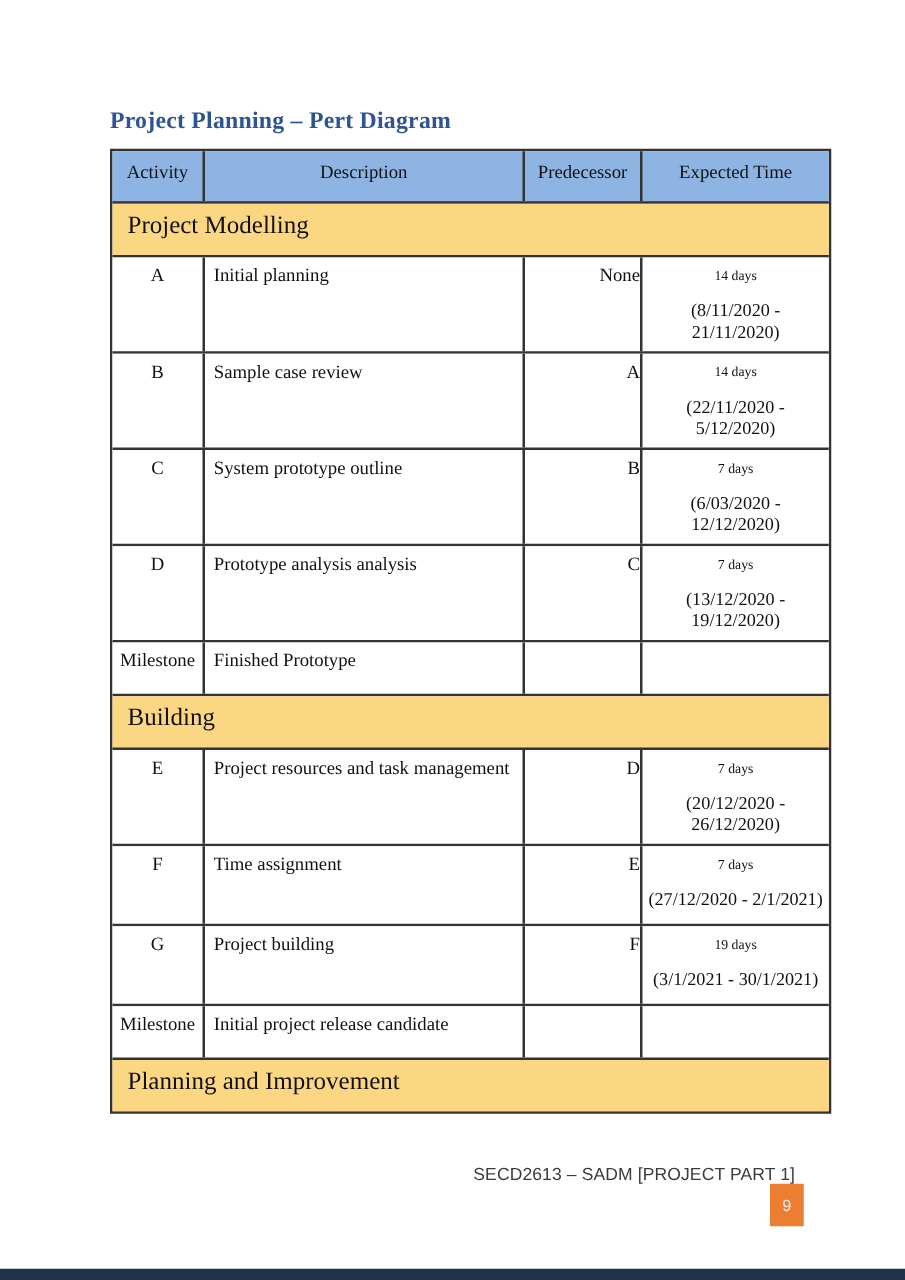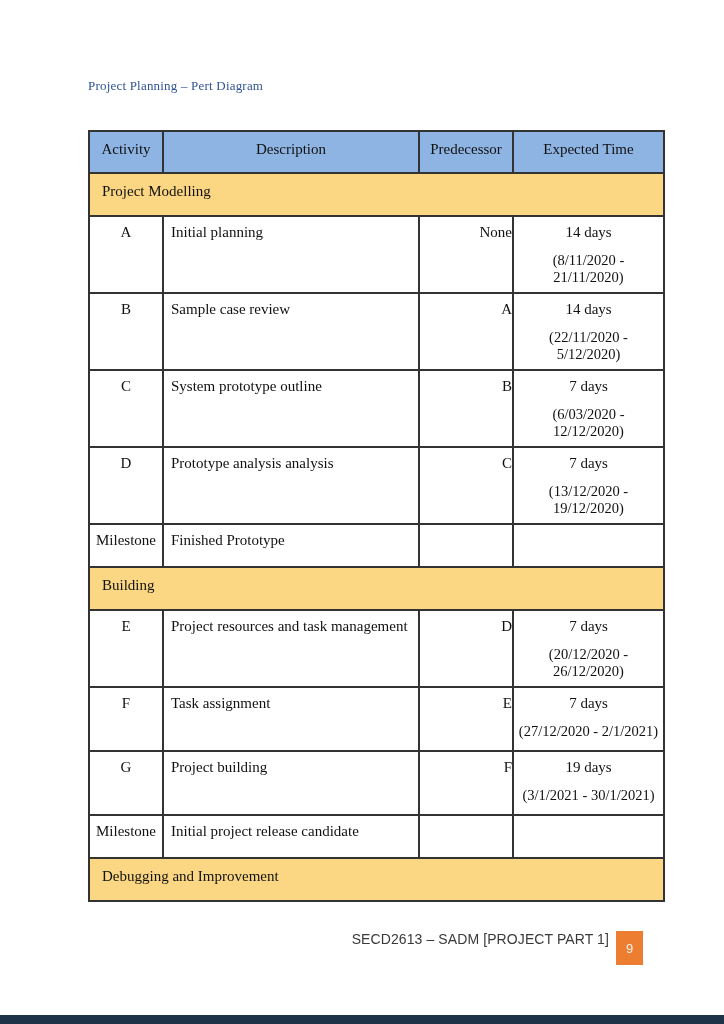--- a/index.html
+++ b/index.html
@@ -17,31 +17,31 @@
     width: 724px;
     height: 1024px;
     background: #ffffff;
     font-family: "Liberation Serif", serif;
     color: #111111;
     overflow: hidden;
   }
   .doc-title {
     position: absolute;
     left: 88px;
-    top: 75px;
-    font-size: 13px;
+    top: 86px;
+    font-size: 19px;
     line-height: 22px;
     color: var(--title-color);
-    font-weight: 400;
+    font-weight: 700;
     letter-spacing: 0.2px;
   }
   .pert-table {
     position: absolute;
     left: 88px;
-    top: 130px;
+    top: 119px;
     width: 577px;
     border: 2px solid var(--border-color);
     background: #ffffff;
   }
   .t-header {
     display: grid;
     grid-template-columns: 74px 256px 94px 1fr;
     background: var(--header-fill);
     height: 42px;
     border-bottom: 2px solid var(--border-color);
@@ -51,21 +51,21 @@
     text-align: center;
     font-size: 15px;
     line-height: 17px;
     border-right: 2px solid var(--border-color);
   }
   .t-header .h-cell:last-child { border-right: none; }
   .section-row {
     background: var(--section-fill);
     height: 43px;
     padding: 9px 0 0 12px;
-    font-size: 15px;
+    font-size: 20px;
     line-height: 17px;
     border-bottom: 2px solid var(--border-color);
   }
   .t-body > .section-row:last-child { border-bottom: none; height: 41px; }
   .data-row {
     display: grid;
     grid-template-columns: 74px 256px 94px 1fr;
     border-bottom: 2px solid var(--border-color);
     background: #ffffff;
     min-height: 43px;
@@ -76,30 +76,31 @@
     padding-bottom: 6px;
     font-size: 15px;
     line-height: 17px;
     border-right: 2px solid var(--border-color);
   }
   .cell:last-child { border-right: none; }
   .c-activity { text-align: center; }
   .c-desc { padding-left: 7px; padding-right: 6px; text-align: left; }
   .c-pred { text-align: right; }
   .c-time { text-align: center; padding-left: 1px; padding-right: 1px; }
-  .duration { font-size: 15px; line-height: 17px; }
+  .duration { font-size: 11px; line-height: 17px; }
   .dates { margin-top: 11px; }
   .date-line { font-size: 14.5px; line-height: 17px; white-space: nowrap; }
   .footer {
     position: absolute;
     top: 931px;
     right: 81px;
     display: flex;
-    align-items: flex-start;
+    align-items: flex-end;
     font-family: "Liberation Sans", sans-serif;
+    flex-direction: column;
   }
   .footer-text {
     font-size: 14px;
     color: #3a3a3a;
     margin-right: 7px;
     letter-spacing: 0.1px;
   }
   .page-number-box {
     width: 27px;
     height: 34px;
@@ -197,21 +198,21 @@
           <div class="cell c-time">
             <div class="duration">7 days</div>
             <div class="dates">
               <div class="date-line">(20/12/2020 -</div>
               <div class="date-line">26/12/2020)</div>
             </div>
           </div>
         </div>
         <div class="data-row has-dates">
           <div class="cell c-activity"><span>F</span></div>
-          <div class="cell c-desc"><span>Task assignment</span></div>
+          <div class="cell c-desc"><span>Time assignment</span></div>
           <div class="cell c-pred"><span>E</span></div>
           <div class="cell c-time">
             <div class="duration">7 days</div>
             <div class="dates">
               <div class="date-line">(27/12/2020 - 2/1/2021)</div>
             </div>
           </div>
         </div>
         <div class="data-row has-dates">
           <div class="cell c-activity"><span>G</span></div>
@@ -223,21 +224,21 @@
               <div class="date-line">(3/1/2021 - 30/1/2021)</div>
             </div>
           </div>
         </div>
         <div class="data-row">
           <div class="cell c-activity"><span>Milestone</span></div>
           <div class="cell c-desc"><span>Initial project release candidate</span></div>
           <div class="cell c-pred"><span></span></div>
           <div class="cell c-time"></div>
         </div>
-        <div class="section-row"><span>Debugging and Improvement</span></div>
+        <div class="section-row"><span>Planning and Improvement</span></div>
       </div>
   </div>
 
   <div class="footer">
     <span class="footer-text">SECD2613 – SADM [PROJECT PART 1]</span>
     <span class="page-number-box">9</span>
   </div>
 
   <div class="bottom-bar"></div>
 

